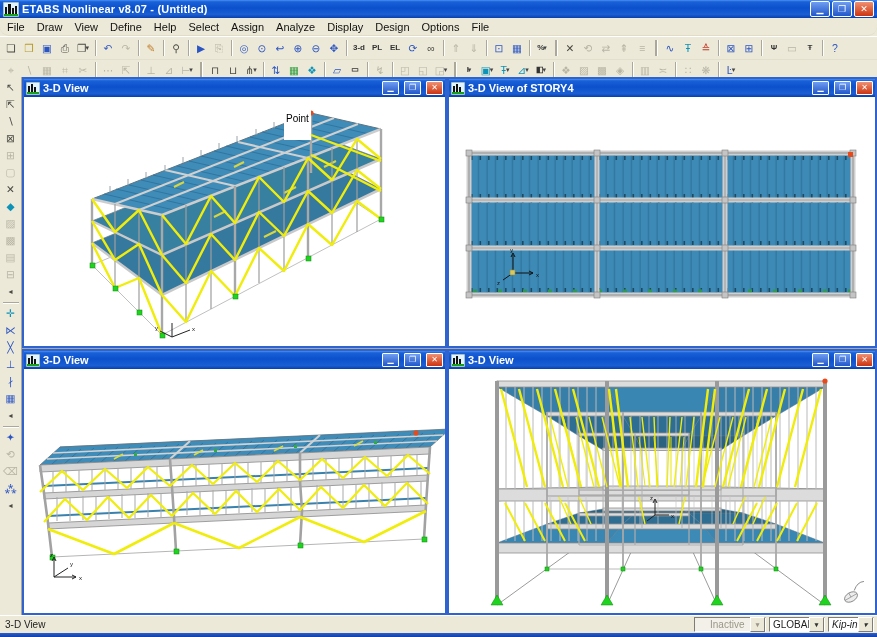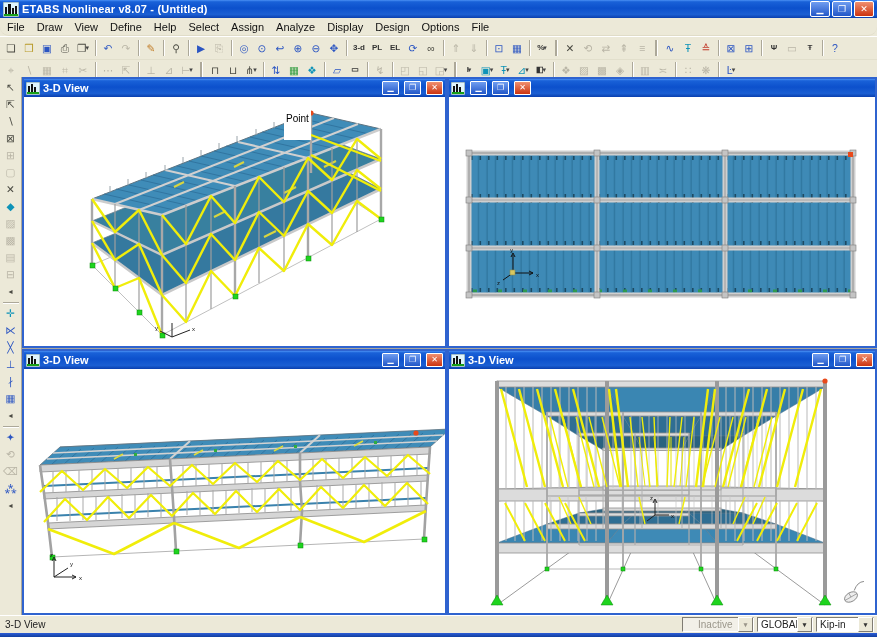--- a/index.html
+++ b/index.html
@@ -53,21 +53,21 @@
     display:flex;align-items:center;font-size:10px;color:#222;box-sizing:border-box;}
   .sb-left{flex:1;padding-left:5px;}
   .sb-coords{width:132px;text-align:center;border-left:1px solid #b5b1a2;border-right:1px solid #fff;height:100%;
     display:flex;align-items:center;justify-content:center;}
   .combo{height:15px;background:#fff;border:1px solid;border-color:#7f7c73 #fff #fff #7f7c73;display:flex;align-items:center;
     margin-right:3px;box-sizing:border-box;}
   .combo .cval{flex:1;padding-left:3px;font-size:10px;white-space:nowrap;overflow:hidden;}
   .combo .carr{width:13px;height:13px;background:#ece9d8;border:1px solid;border-color:#fff #7f7c73 #7f7c73 #fff;
     display:flex;align-items:center;justify-content:center;font-size:7px;color:#333;}
   .combo.dis{background:#f2f0e8;} .combo.dis .cval{color:#9a968a;margin-left:12px;} .combo.dis .carr{color:#9a968a;}
-  .w66{width:72px;} .w54{width:56px;} .w46{width:58px;}
+  .w66{width:72px;} .w54{width:56px;} .w46{width:46px;font-style:italic;}
   .bottomedge{position:absolute;left:0;top:633px;width:877px;height:4px;background:linear-gradient(180deg,#2b5dd7,#123f9e);}
 </style>
 </head>
 <body>
 
 <div class="app">
 
   <div class="titlebar">
     <svg width="16" height="15">
       <rect x="0" y="0" width="16" height="15" fill="#dff4fc" stroke="#6a8a9a"></rect>
@@ -519,20 +519,21 @@
 
     <div class="child" style="left:425px;top:1;width:430px;height:271px">
       <div class="ctitle">
         <svg width="14" height="13">
           <rect width="14" height="13" fill="#dff4fc" stroke="#6a8a9a"></rect>
           <rect x="2" y="4" width="2" height="6" fill="#111"></rect>
             <rect x="5" y="2" width="2" height="8" fill="#111"></rect>
           <rect x="8" y="5" width="2" height="5" fill="#111"></rect>
             <rect x="1" y="10" width="12" height="2" fill="#18a018"></rect>
         </svg>
+        <span class="ctext">3-D View of STORY4</span>
         <span class="cbtn">▁</span>
         <span class="cbtn">❐</span>
         <span class="cbtn close">✕</span>
       </div>
       <div class="canvas" style="width:426px;height:249px">
         <svg width="426" height="249" viewBox="0 0 426 249">
           <defs>
             <pattern id="trj" width="8.5" height="12" patternUnits="userSpaceOnUse">
               <path d="M4 0V12" stroke="#2a7096" stroke-width="1"></path>
             </pattern>

